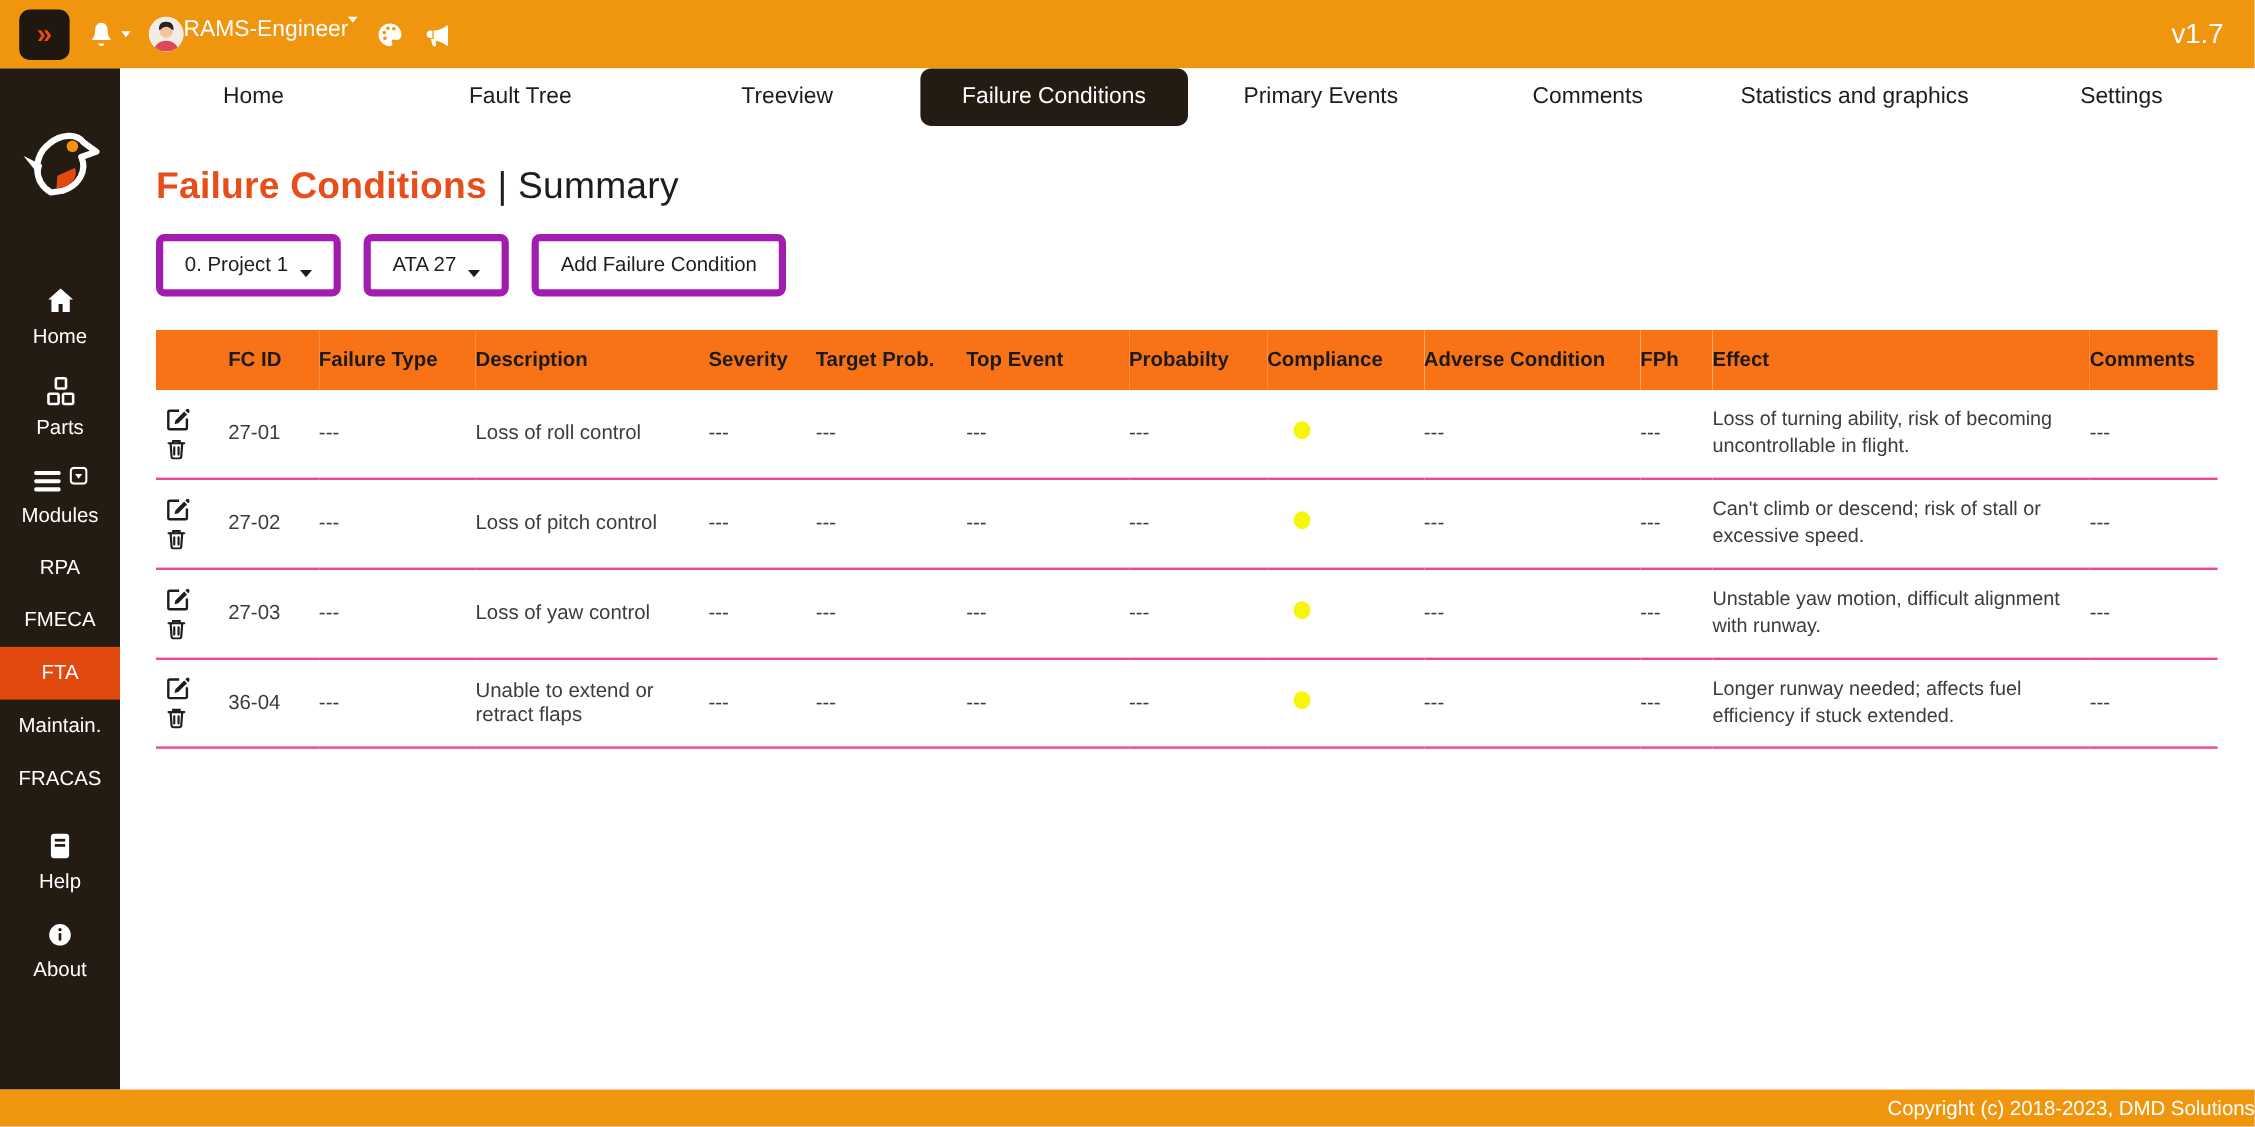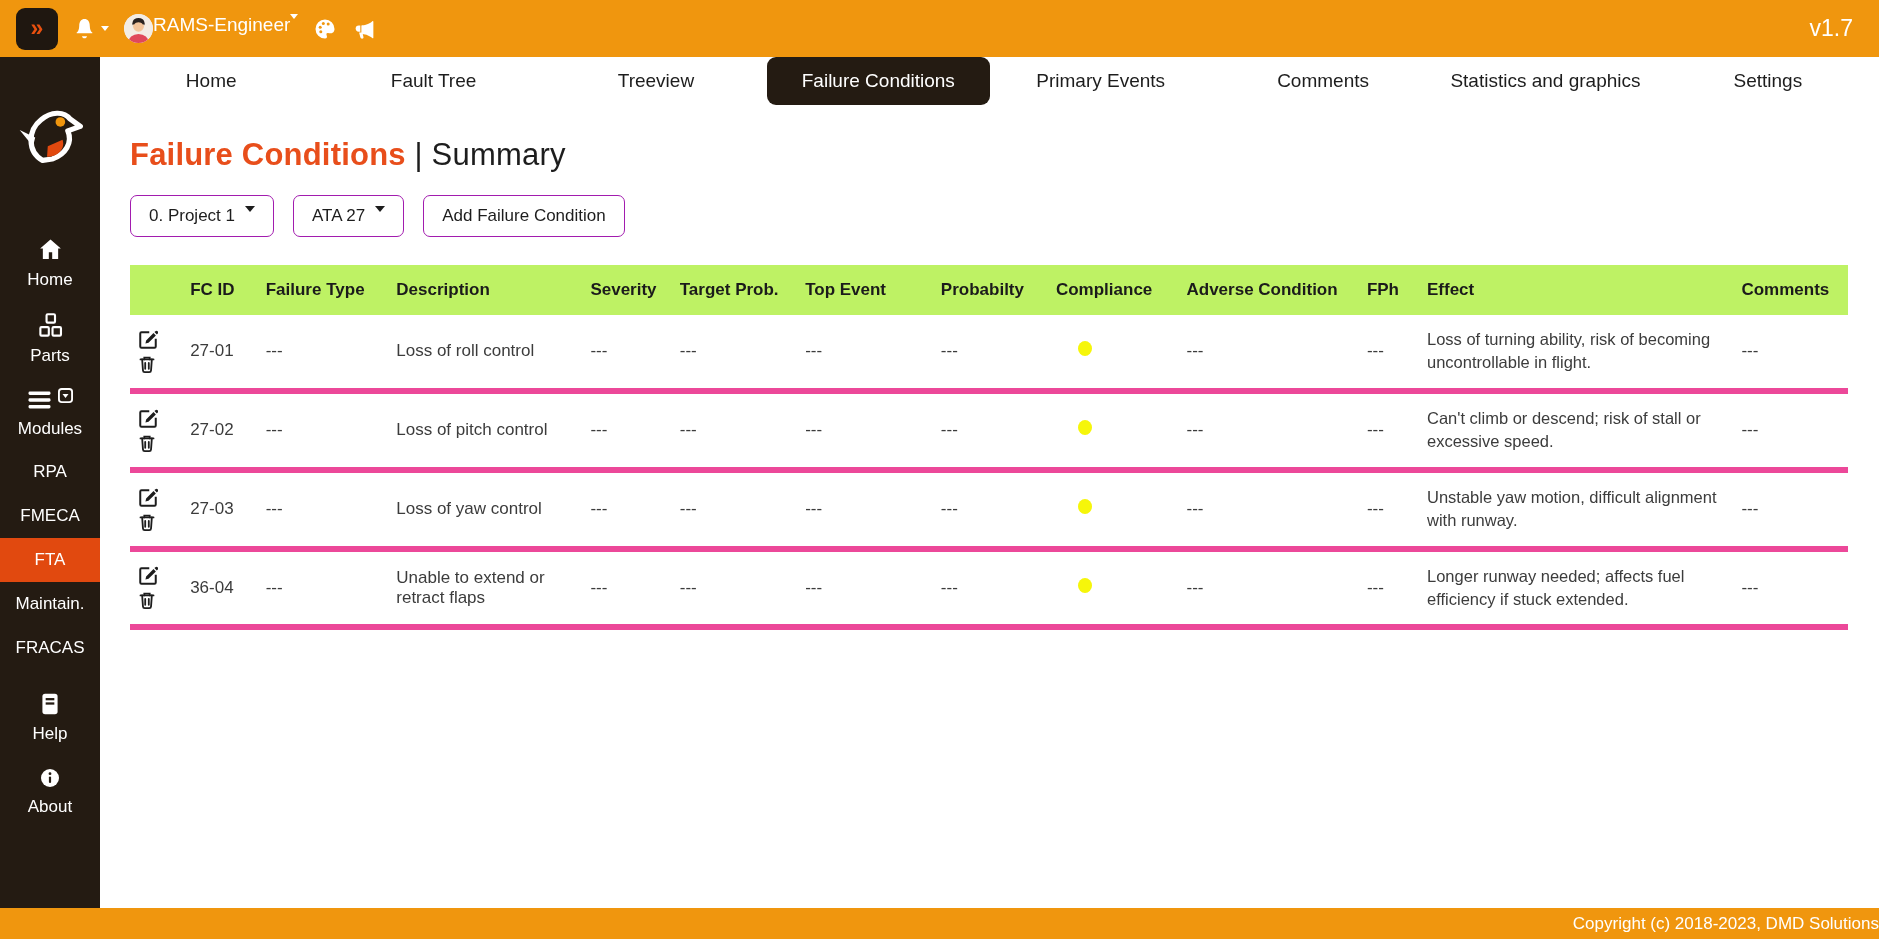--- a/index.html
+++ b/index.html
@@ -54,35 +54,35 @@
   }
   .tab.active { background:#241B12; color:#fff; border-radius:9px; }
 
   .content { padding:16px 31px 0 30px; }
   .page-title { font-size:31px; font-weight:400; margin:16px 0 22px; letter-spacing:.2px; }
   .page-title .title-main { color:#E84E1B; font-weight:700; }
   .page-title .title-sub { color:#1d1d1d; }
 
   .toolbar { display:flex; gap:19px; margin-bottom:28px; }
   .btn {
-    border:1px solid #a21caf; border-radius:7px; background:#fff;
+    border:6px solid #a21caf; border-radius:7px; background:#fff;
     padding:10px 18px; font-size:17px; color:#1d1d1d; cursor:pointer;
-    display:flex; align-items:flex-start; gap:10px; font-family:inherit;
+    display:flex; align-items:flex-end; gap:10px; font-family:inherit;
   }
   .caret-dark { width:0; height:0; border-left:5px solid transparent; border-right:5px solid transparent; border-top:6px solid #1d1d1d; }
 
   
   table { width:100%; border-collapse:collapse; table-layout:fixed; }
-  thead tr { background:#bef264; }
+  thead tr { background:#f97316; }
   th {
     font-size:17px; font-weight:700; color:#1b1b1b; text-align:left;
     padding:15px 8px 15px 0; white-space:nowrap; overflow:hidden;
   }
   td { font-size:17px; color:#3c3c3c; padding:13px 8px 13px 0; vertical-align:middle; }
-  tbody tr { border-bottom:6px solid #ec4899; }
+  tbody tr { border-bottom:2px solid #ec4899; }
   td.col-actions { padding-left:8px; }
   .row-actions { display:flex; flex-direction:column; gap:5px; align-items:flex-start; }
   .icon-action { background:none; border:none; cursor:pointer; padding:0; line-height:0; }
   .dot { display:inline-block; width:14px; height:15px; border-radius:50%; background:#F6F60A; margin-left:22px; }
   td.col-effect { font-size:16.5px; line-height:1.42; color:#3c3c3c; padding-right:24px; }
 
   
   .footer {
     height:31px; flex:0 0 31px; background:#F0960E; color:#fff;
     display:flex; align-items:center; justify-content:flex-end; font-size:17px;

